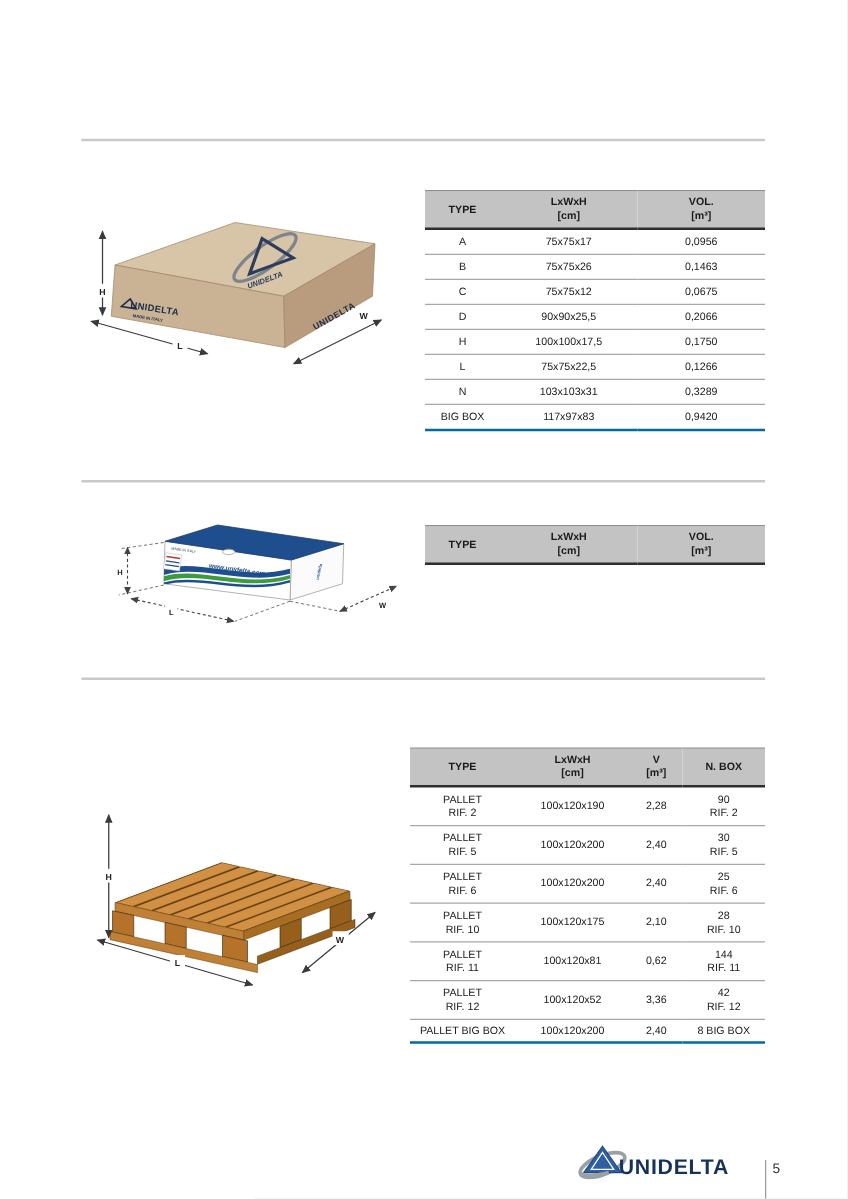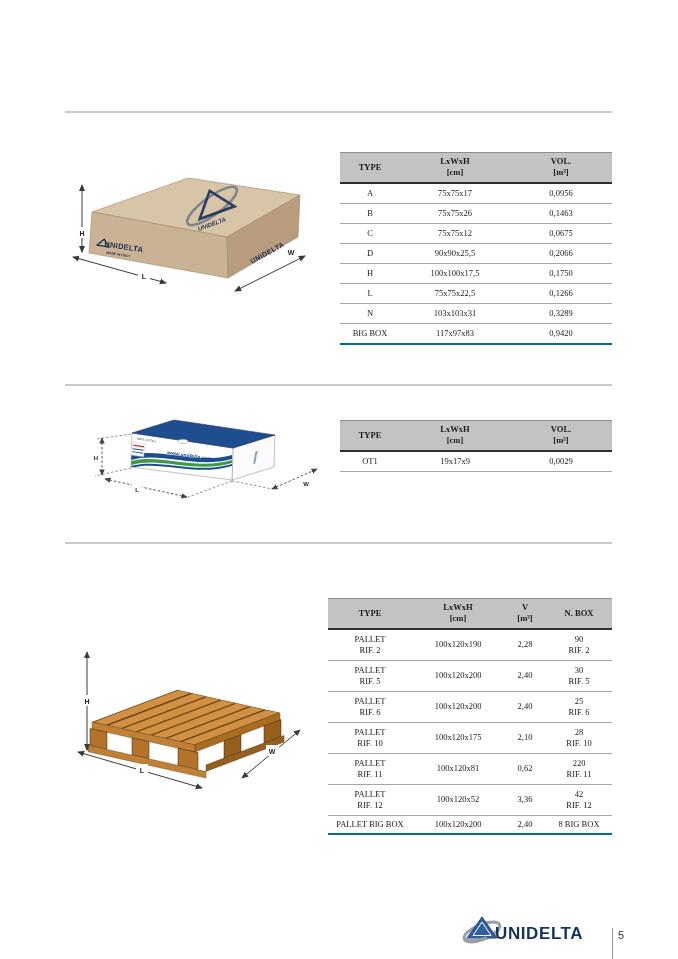--- a/index.html
+++ b/index.html
@@ -3,21 +3,21 @@
 <meta charset="utf-8">
 <style>
   html,body{margin:0;padding:0;background:#e8e8e8;}
   .page{
     position:relative;width:678px;height:959px;background:#ffffff;
     font-family:"Liberation Sans",sans-serif;color:#1a1a1a;overflow:hidden;
     margin:0 auto;
   }
   .rule{position:absolute;left:65px;width:547px;height:2px;background:#c9c9c9;}
   .tbl{position:absolute;}
-  .tbl table{border-collapse:collapse;table-layout:fixed;width:100%;font-family:Liberation Serif, serif;}
+  .tbl table{border-collapse:collapse;table-layout:fixed;width:100%;}
   .tbl th{
     background:#c3c3c3;border-top:1px solid #8f8f8f;border-bottom:2px solid #2e2e2e;
     font-size:8.5px;font-weight:bold;color:#1a1a1a;text-align:center;
     padding:3px 1px;line-height:1.35;white-space:pre-line;vertical-align:middle;
   }
   .tbl td{
     font-size:8.5px;text-align:center;border-bottom:1px solid #a8a8a8;
     padding:0 1px;line-height:1.3;white-space:pre-line;vertical-align:middle;
   }
   .t1 td,.t2 td{height:19px;}
@@ -190,25 +190,20 @@
       <thead>
         <tr>
           <th>TYPE</th>
           <th>LxWxH
 [cm]</th>
           <th>VOL.
 [m³]</th>
         </tr>
       </thead>
       <tbody>
-        <tr>
-            <td>OT1</td>
-            <td>19x17x9</td>
-            <td>0,0029</td>
-          </tr>
       </tbody>
     </table>
   </div>
 
   <div class="rule" style="top:542px"></div>
 
   <svg class="figure" style="left:60px;top:640px" width="250" height="165" viewBox="0 0 250 165">
     <defs>
       <marker id="a3" viewBox="0 0 8 8" markerWidth="7" markerHeight="7" refX="7" refY="4" orient="auto-start-reverse">
         <path d="M0,0.5 L8,4 L0,7.5 Z" fill="#3a3a3a"></path>
@@ -301,21 +296,21 @@
             <td>100x120x175</td>
             <td>2,10</td>
             <td>28
 RIF. 10</td>
           </tr>
         <tr>
             <td>PALLET
 RIF. 11</td>
             <td>100x120x81</td>
             <td>0,62</td>
-            <td>220
+            <td>144
 RIF. 11</td>
           </tr>
         <tr>
             <td>PALLET
 RIF. 12</td>
             <td>100x120x52</td>
             <td>3,36</td>
             <td>42
 RIF. 12</td>
           </tr>

